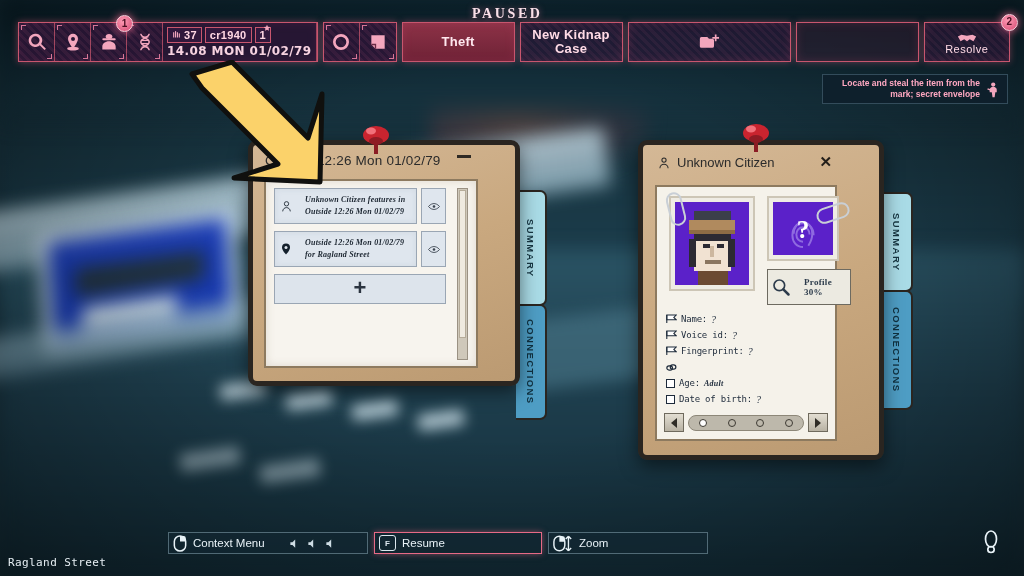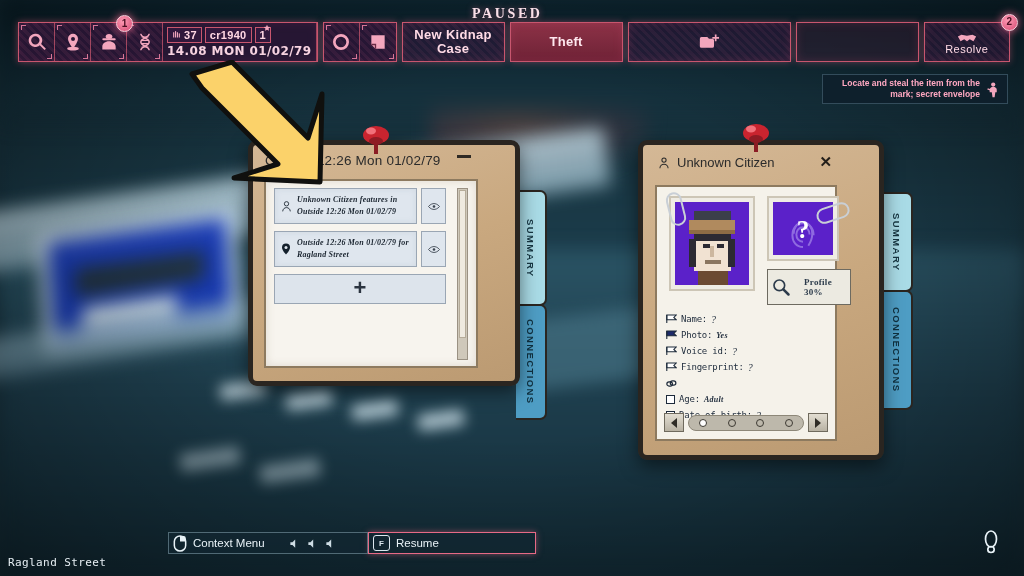--- a/index.html
+++ b/index.html
@@ -158,21 +158,21 @@
   }
   .win-title { position:absolute; left:12px; top:8px; color:#2b2b2b; font-size:13.5px; letter-spacing:.2px; }
   .win-min {
     position:absolute; right:44px; top:10px; width:14px; height:3px; background:#2f2a24; cursor:pointer;
   }
   .note-list { position:absolute; left:8px; top:7px; right:30px; bottom:6px; }
   .note {
     display:flex; align-items:stretch; margin-bottom:7px; height:36px;
   }
   .note-main {
-    flex:1; background:#dfe6ee; border:1px solid #9aa6b4; display:flex; align-items:center; gap:4px; padding:0 4px;
+    flex:1; background:#dfe6ee; border:1px solid #9aa6b4; display:flex; align-items:center; gap:12px; padding:0 4px;
     box-shadow:inset 0 0 6px rgba(110,125,145,.12);
   }
   .note-ico { width:14px; flex:0 0 14px; display:flex; align-items:center; justify-content:center; }
   .note-txt {
     font-family:"Liberation Serif", serif; font-style:italic; font-size:8px; color:#1b2530;
     font-weight:bold; line-height:1.45; letter-spacing:.2px;
   }
   .note-eye {
     width:25px; margin-left:4px; background:#dfe6ee; border:1px solid #9aa6b4;
     display:flex; align-items:center; justify-content:center;
@@ -238,21 +238,21 @@
     border:1px solid #6f6a5d; display:flex; align-items:center; justify-content:center;
   }
   .pg-track {
     flex:1; height:16px; background:#bdb8ab; border:1px solid #8d8778; border-radius:8px;
     display:flex; align-items:center; justify-content:space-around;
   }
   .pg-dot { width:8px; height:8px; border-radius:50%; border:1.5px solid #3d3a33; background:transparent; }
   .pg-dot.on { background:#ffffff; }
 
   
-  #bottombar { position:absolute; left:168px; top:532px; display:flex; align-items:center; }
+  #bottombar { position:absolute; left:168px; top:532px; display:flex; align-items:center; gap:6px; }
   .bb-item {
     height:22px; border:1px solid rgba(160,190,205,.45); background:rgba(18,38,50,.62);
     display:flex; align-items:center; gap:6px; padding:0 8px 0 4px; color:#e8f2f7; font-size:11.5px;
   }
   .bb-item.accent { border-color:#e76a86; box-shadow:0 0 6px rgba(231,106,134,.5); }
   .bb-key {
     min-width:17px; height:16px; border:1.5px solid #dbe7ee; border-radius:3px; color:#dbe7ee;
     font-size:8px; font-weight:bold; display:flex; align-items:center; justify-content:center; padding:0 2px;
   }
   .bb-w1 { width:200px; } .bb-w2 { width:168px; } .bb-w3 { width:160px; } .bb-w4 { width:162px; }
@@ -353,22 +353,22 @@
       </svg>
     </div>
     <div class="tb-cell corner">
       <svg viewBox="0 0 24 24">
         <path class="ico" d="M4 4h16v16H9l-5-5z"></path>
         <path d="M9 20v-5H4" fill="none" stroke="#6b2c46" stroke-width="1.6"></path>
       </svg>
     </div>
   </div>
 
+  <div class="tb-btn tb-theft">Theft</div>
   <div class="tb-btn tb-case">New Kidnap Case</div>
-  <div class="tb-btn tb-theft">Theft</div>
   <div class="tb-btn tb-folder">
     <svg width="24" height="20" viewBox="0 0 24 24">
       <path class="ico" d="M3 6h7l2 2h4a2 2 0 012 2v7a2 2 0 01-2 2H3a2 2 0 01-2-2V8a2 2 0 012-2z"></path>
       <path class="ico" d="M19 3h2v3h3v2h-3v3h-2V8h-3V6h3z"></path>
     </svg>
   </div>
   <div class="tb-btn tb-blank"></div>
   <div class="tb-btn tb-resolve">
     <svg width="22" height="11" viewBox="0 0 24 12">
       <path class="ico" d="M2 5l4-2 6 1 6-1 4 2-3 5-4-2-3 2-3-2-4 2z"></path>
@@ -513,28 +513,20 @@
       </div>
 
       <div class="attrs">
         <div class="attr">
           <svg width="11" height="10" viewBox="0 0 14 12">
             <path d="M1 1h12l-3 3 3 3H1z" fill="#ffffff" stroke="#1d2a3a" stroke-width="1.4"></path>
             <path d="M1 1v10" stroke="#1d2a3a" stroke-width="1.4"></path>
           </svg>
           <span class="attr-lbl">Name:</span>
           <span class="attr-q">?</span>
-        </div>
-        <div class="attr">
-          <svg width="11" height="10" viewBox="0 0 14 12">
-            <path d="M1 1h12l-3 3 3 3H1z" fill="#1d2a6a" stroke="#1d2a3a" stroke-width="1.4"></path>
-            <path d="M1 1v10" stroke="#1d2a3a" stroke-width="1.4"></path>
-          </svg>
-          <span class="attr-lbl">Photo:</span>
-          <span class="attr-val">Yes</span>
         </div>
         <div class="attr">
           <svg width="11" height="10" viewBox="0 0 14 12">
             <path d="M1 1h12l-3 3 3 3H1z" fill="#ffffff" stroke="#1d2a3a" stroke-width="1.4"></path>
             <path d="M1 1v10" stroke="#1d2a3a" stroke-width="1.4"></path>
           </svg>
           <span class="attr-lbl">Voice id:</span>
           <span class="attr-q">?</span>
         </div>
         <div class="attr">
@@ -614,20 +606,28 @@
           <path d="M2 6h3l4-4v12L5 10H2z" fill="#cfdde5"></path>
         </svg>
     </span>
   </div>
 
   <div class="bb-item bb-w2 accent">
     <span class="bb-key">F</span>
     <span>Resume</span>
   </div>
 
+  <div class="bb-item bb-w3">
+    <svg width="20" height="17" viewBox="0 0 22 18">
+      <rect x="1" y="1" width="12" height="16" rx="6" fill="none" stroke="#e8f2f7" stroke-width="1.6"></rect>
+      <path d="M7 1h4a2 2 0 012 2v4H7z" fill="#e8f2f7"></path>
+      <path d="M17 1v16M17 1l-3 3M17 1l3 3M17 17l-3-3M17 17l3-3" stroke="#e8f2f7" stroke-width="1.5" fill="none"></path>
+    </svg>
+    <span>Zoom</span>
+  </div>
 
 </div>
 
 <div id="street">Ragland Street</div>
 
 <svg id="footprint" viewBox="0 0 18 24">
   <ellipse cx="9" cy="9" rx="5.5" ry="8" fill="none" stroke="#e8f2f7" stroke-width="1.7"></ellipse>
   <ellipse cx="9" cy="19.5" rx="3.2" ry="3" fill="none" stroke="#e8f2f7" stroke-width="1.7"></ellipse>
 </svg>
 

